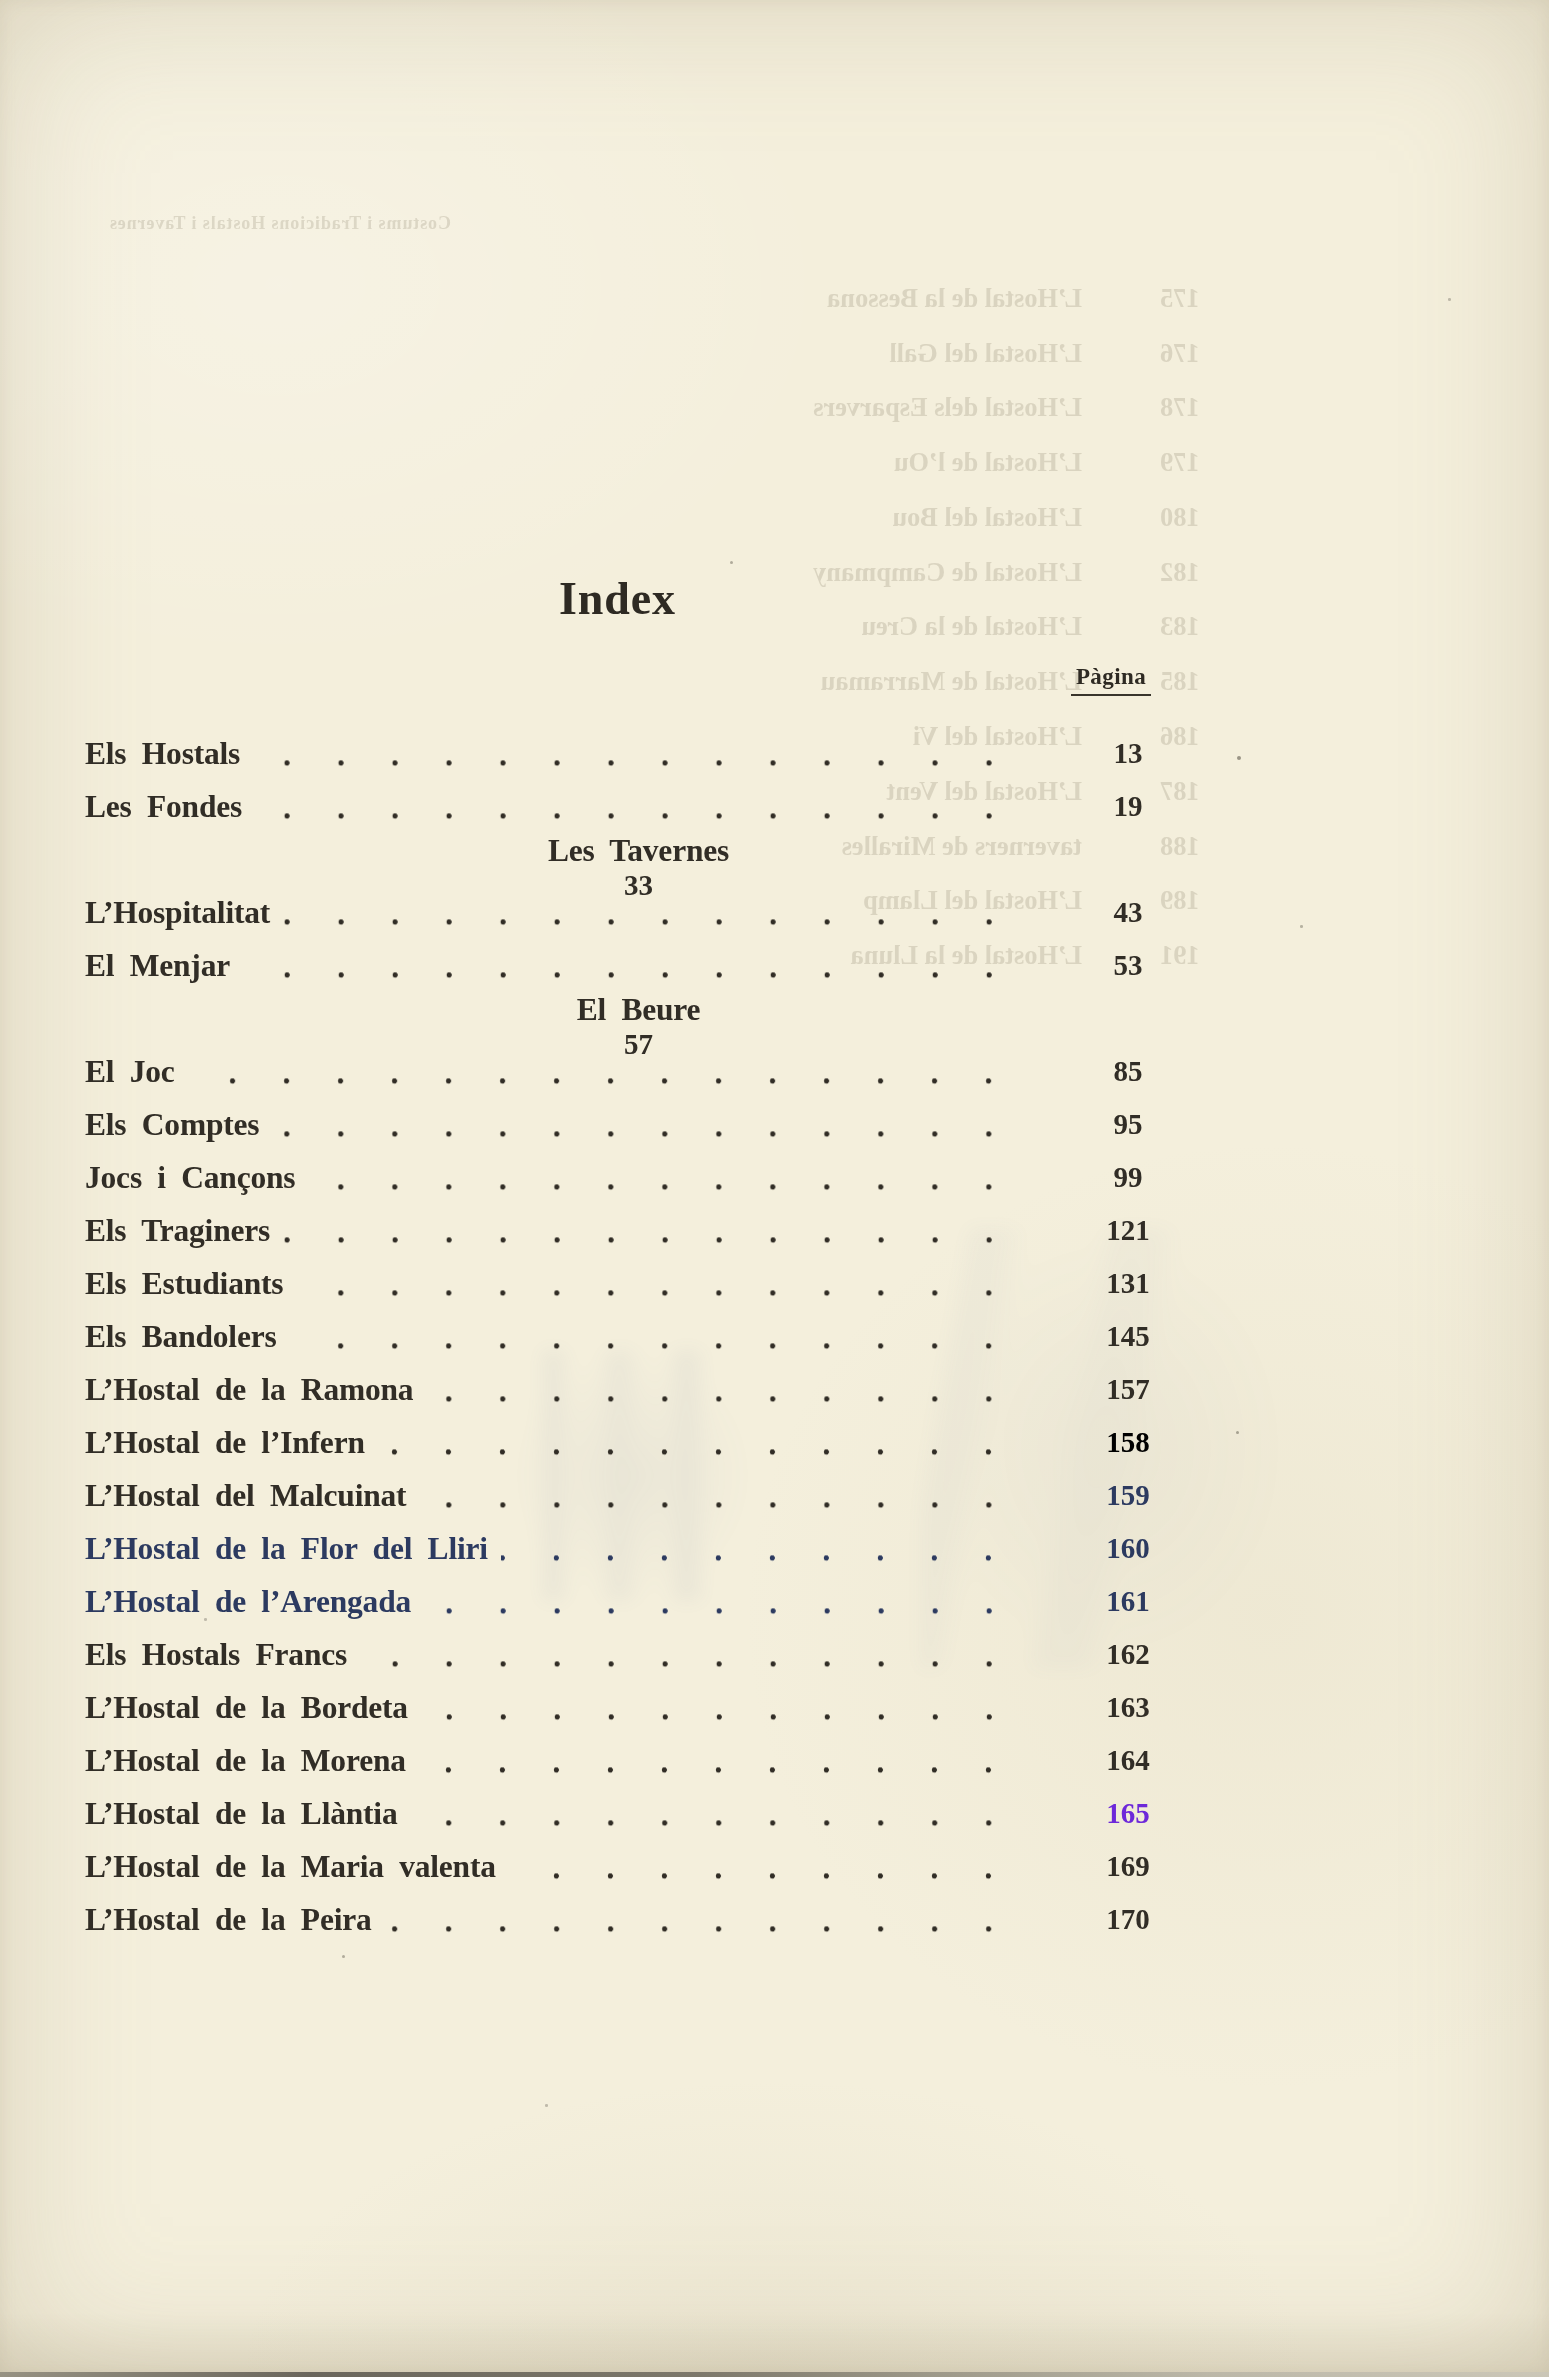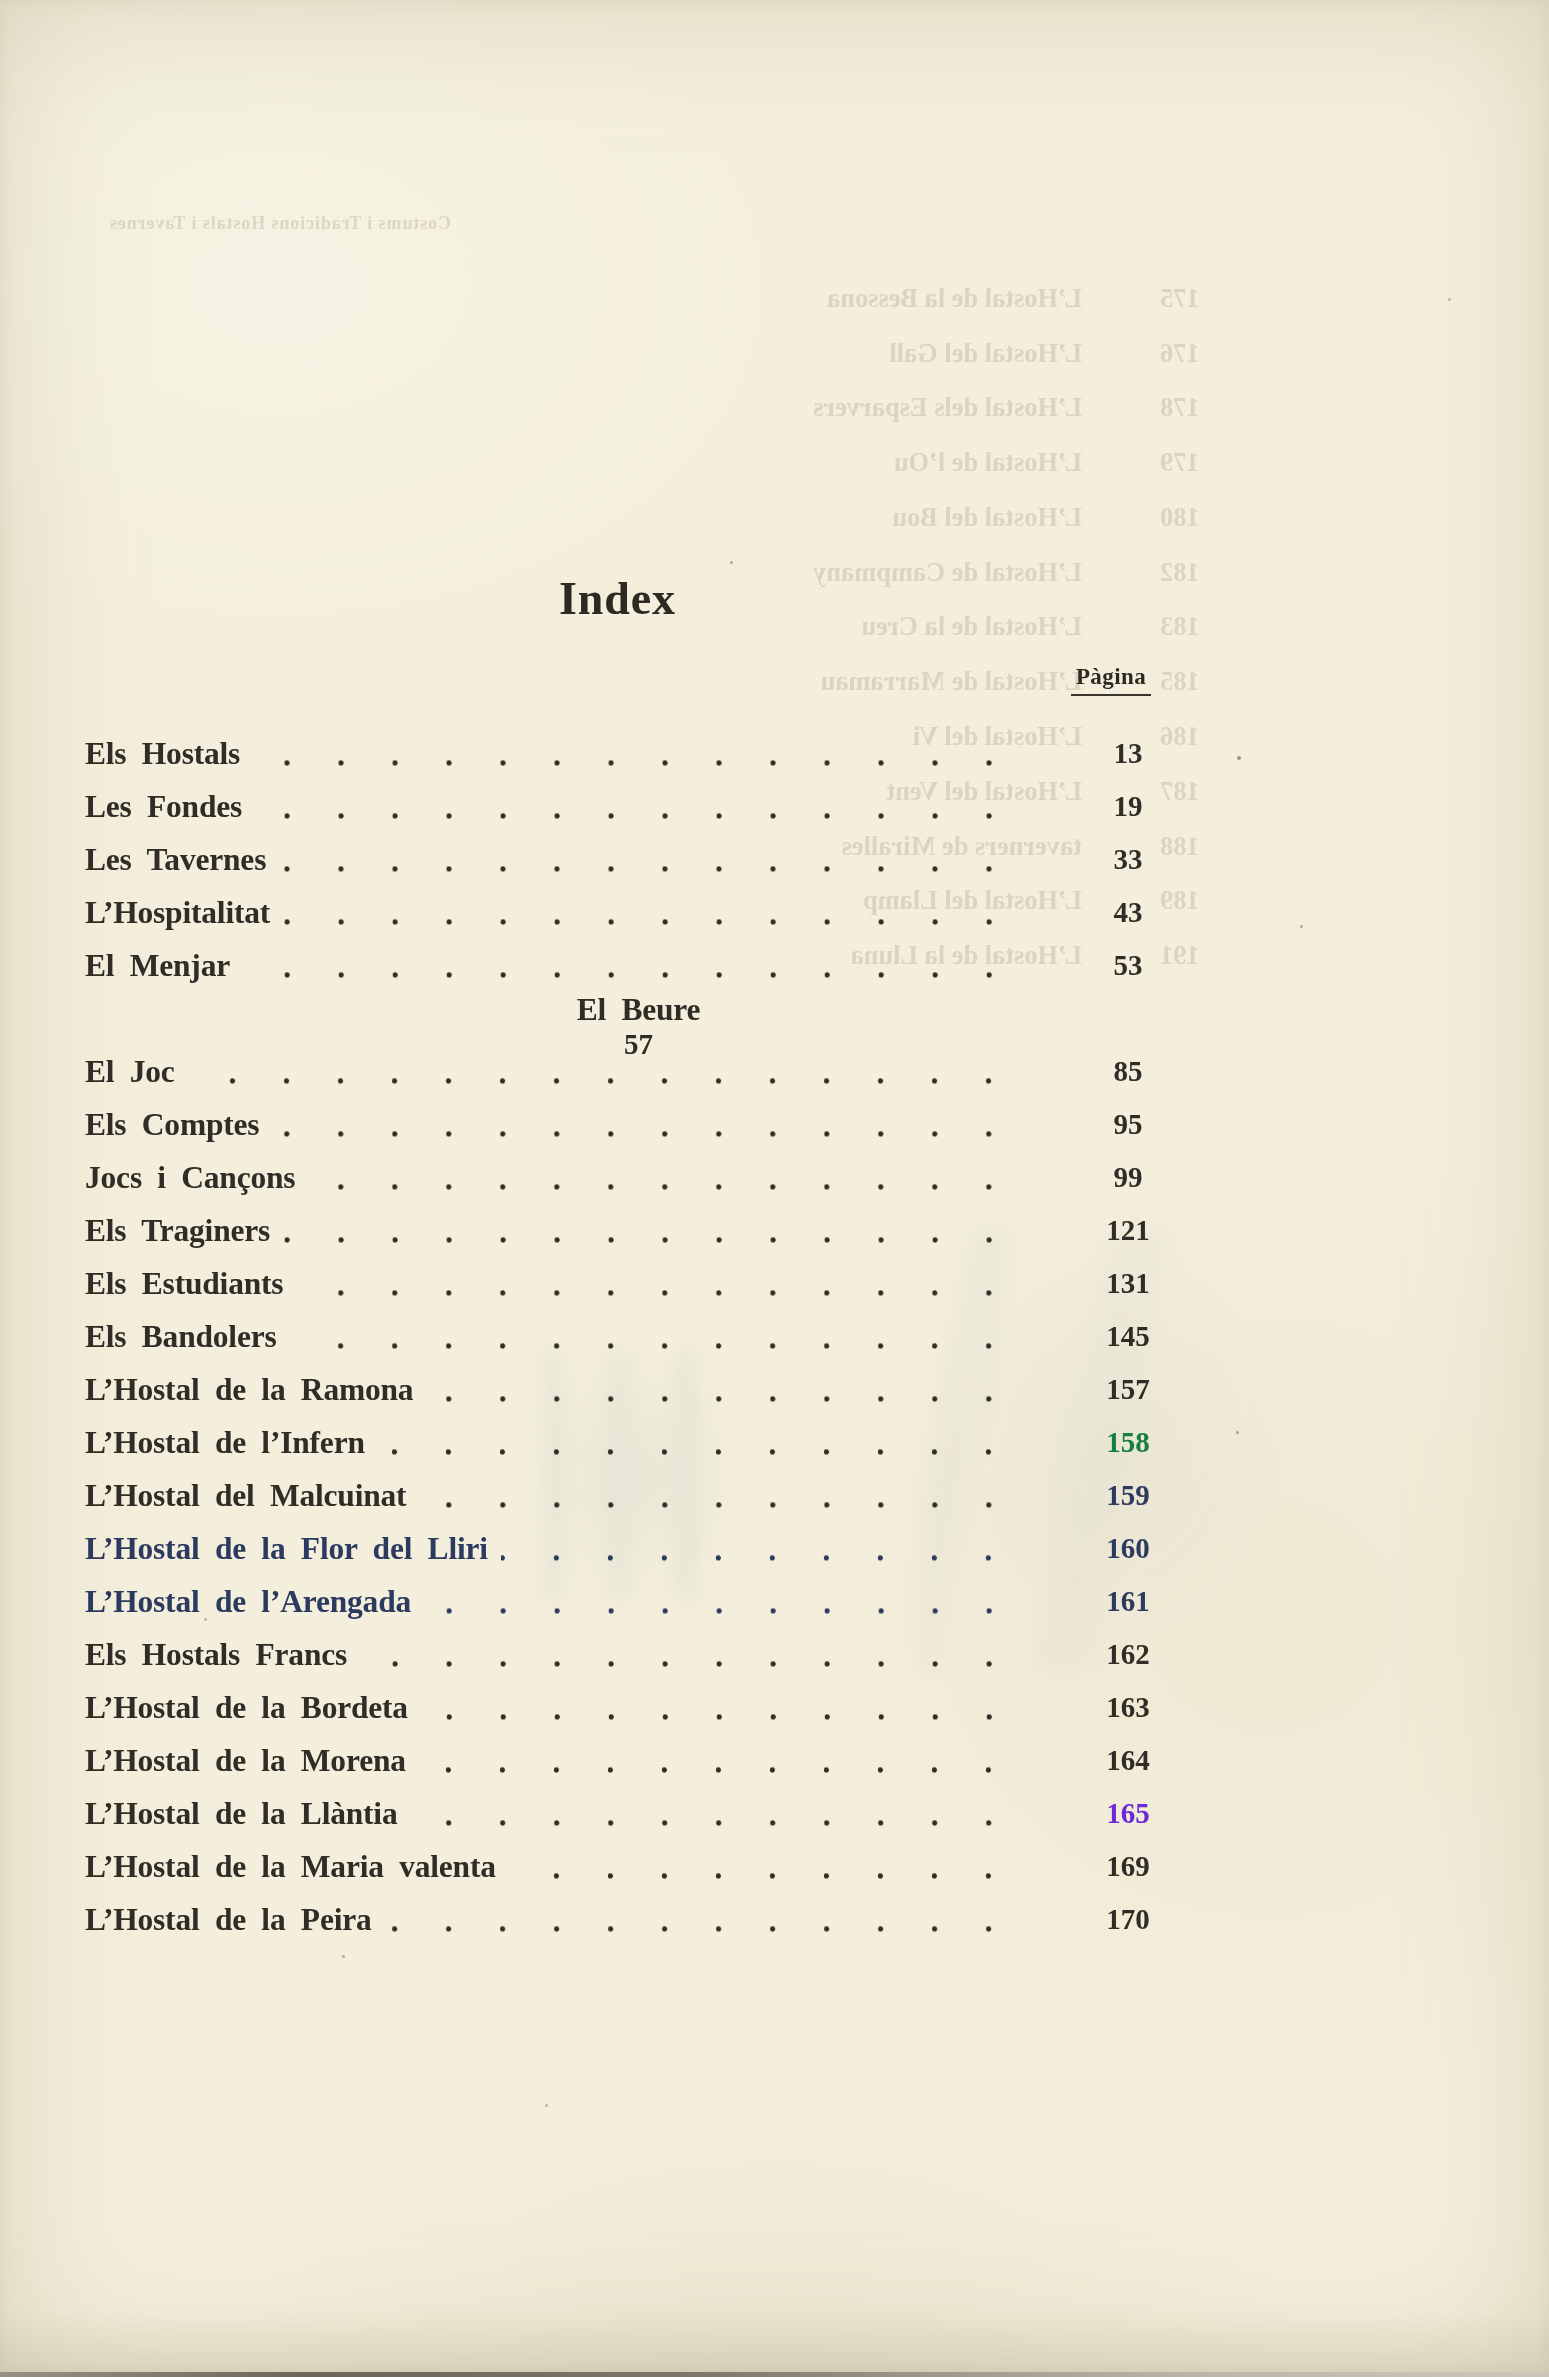--- a/index.html
+++ b/index.html
@@ -128,21 +128,21 @@
         <div class="row" style="color: rgb(49, 45, 38);">
     <span class="label">Els Hostals</span>
     <span class="leader"></span>
     <span class="num" style="color: rgb(49, 45, 38);">13</span>
   </div>
         <div class="row" style="color: rgb(49, 45, 38);">
     <span class="label">Les Fondes</span>
     <span class="leader"></span>
     <span class="num" style="color: rgb(49, 45, 38);">19</span>
   </div>
-        <div class="row" style="color: rgb(49, 45, 38);">
+        <div class="row" style="color: rgb(49, 45, 38); flex-direction: column;">
     <span class="label">Les Tavernes</span>
     <span class="leader"></span>
     <span class="num" style="color: rgb(49, 45, 38);">33</span>
   </div>
         <div class="row" style="color: rgb(49, 45, 38);">
     <span class="label">L’Hospitalitat</span>
     <span class="leader"></span>
     <span class="num" style="color: rgb(49, 45, 38);">43</span>
   </div>
         <div class="row" style="color: rgb(49, 45, 38);">
@@ -186,21 +186,21 @@
     <span class="num" style="color: rgb(49, 45, 38);">145</span>
   </div>
         <div class="row" style="color: rgb(49, 45, 38);">
     <span class="label">L’Hostal de la Ramona</span>
     <span class="leader"></span>
     <span class="num" style="color: rgb(49, 45, 38);">157</span>
   </div>
         <div class="row" style="color: rgb(49, 45, 38);">
     <span class="label">L’Hostal de l’Infern</span>
     <span class="leader"></span>
-    <span class="num" style="color: #15803d;">158</span>
+    <span class="num" style="color: #000000;">158</span>
   </div>
         <div class="row" style="color: rgb(49, 45, 38);">
     <span class="label">L’Hostal del Malcuinat</span>
     <span class="leader"></span>
     <span class="num" style="color: rgb(44, 58, 96);">159</span>
   </div>
         <div class="row" style="color: rgb(44, 58, 96);">
     <span class="label">L’Hostal de la Flor del Lliri</span>
     <span class="leader"></span>
     <span class="num" style="color: rgb(44, 58, 96);">160</span>

